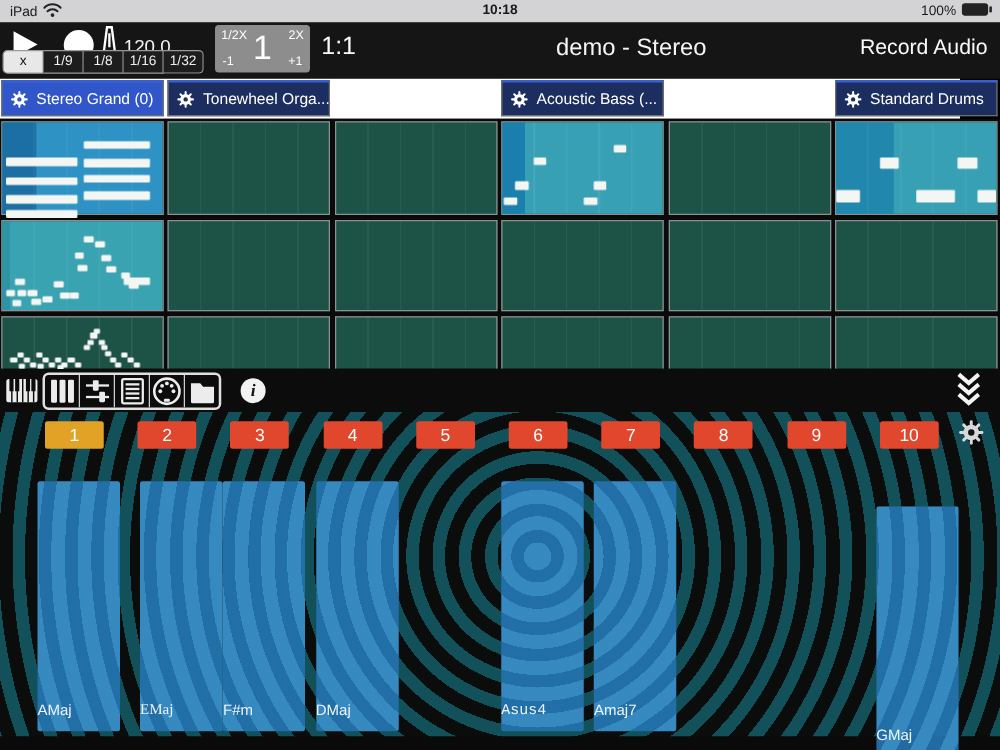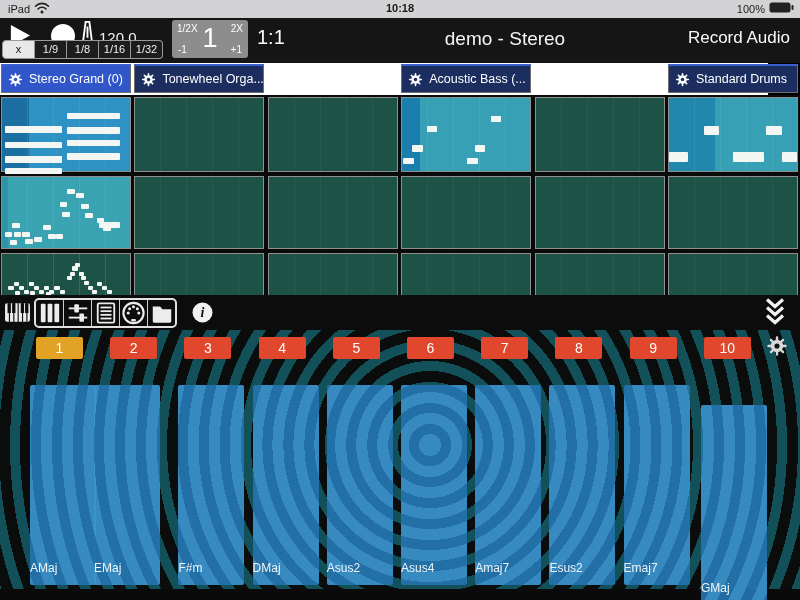--- a/index.html
+++ b/index.html
@@ -427,40 +427,31 @@
     <div class="tab" style="left: 258.6px;">4</div>
     <div class="tab" style="left: 332.8px;">5</div>
     <div class="tab" style="left: 407px;">6</div>
     <div class="tab" style="left: 481.2px;">7</div>
     <div class="tab" style="left: 555.4px;">8</div>
     <div class="tab" style="left: 629.6px;">9</div>
     <div class="tab" style="left: 703.8px;">10</div>
     <div class="pad" style="left: 30px;">
       <div class="pad-label">AMaj</div>
     </div>
-    <div class="pad" style="left: 94px;">
+    <div class="pad" style="left: 112px; font-family: Liberation Serif, serif;">
       <div class="pad-label">EMaj</div>
     </div>
     <div class="pad" style="left: 252.6px;">
       <div class="pad-label">DMaj</div>
     </div>
     <div class="pad" style="left: 178.4px;">
       <div class="pad-label">F#m</div>
     </div>
-    <div class="pad" style="left: 326.8px;">
-      <div class="pad-label">Asus2</div>
-    </div>
-    <div class="pad" style="left: 401px;">
+    <div class="pad" style="left: 401px; font-family: Liberation Mono, monospace;">
       <div class="pad-label">Asus4</div>
     </div>
     <div class="pad" style="left: 475.2px;">
       <div class="pad-label">Amaj7</div>
     </div>
-    <div class="pad" style="left: 549.4px;">
-      <div class="pad-label">Esus2</div>
-    </div>
-    <div class="pad" style="left: 623.6px;">
-      <div class="pad-label">Emaj7</div>
-    </div>
     <div class="pad" style="left: 701px; margin-top: 20px;">
       <div class="pad-label">GMaj</div>
     </div>
   </div>
 
 </body></html>

